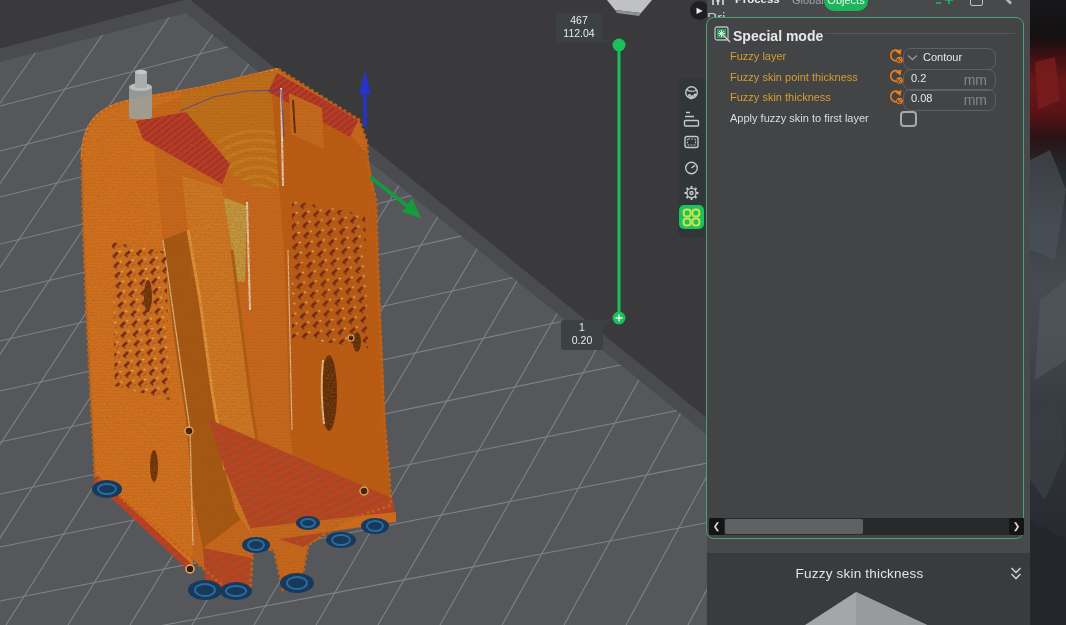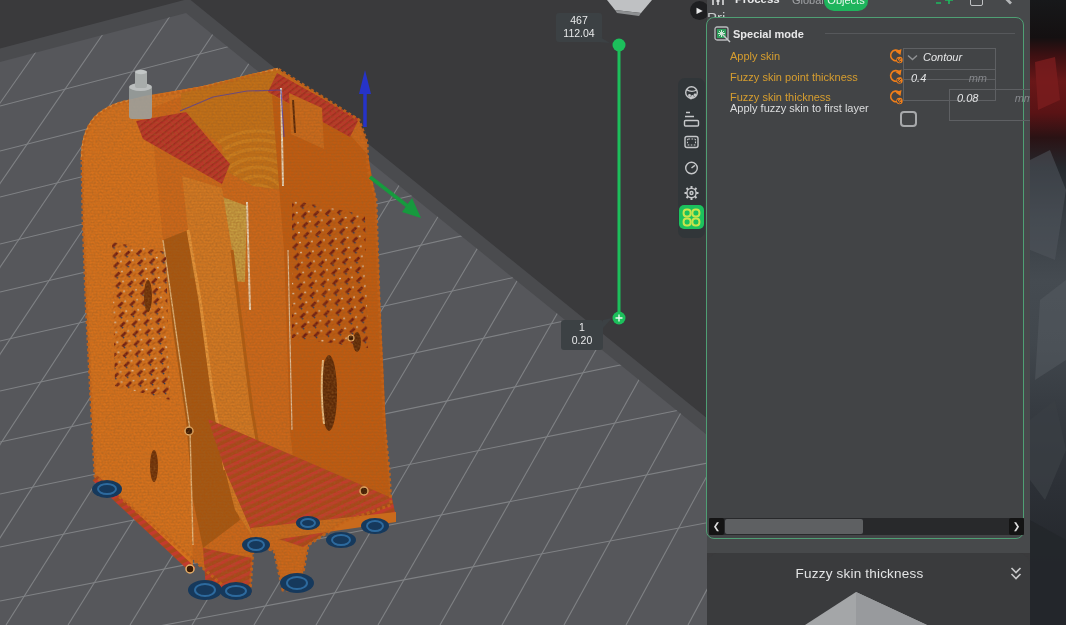--- a/index.html
+++ b/index.html
@@ -2,22 +2,22 @@
 <html><head><meta charset="utf-8">
 <style>
 html,body{margin:0;padding:0;width:1066px;height:625px;overflow:hidden;background:#3a3a3c;
 font-family:"Liberation Sans",sans-serif;}
 #app{position:relative;width:1066px;height:625px;}
 .abs{position:absolute;}
 #panel{left:707px;top:0;width:323px;height:553px;background:#47494b;}
 #pbox{left:706px;top:17px;width:318px;height:522px;background:#424446;border:1px solid #4f9f74;border-radius:8px;box-sizing:border-box;}
 .lbl{position:absolute;font-size:11px;color:#d79e2f;}
 .wlbl{position:absolute;font-size:11px;color:#dcddde;}
-.ctl{position:absolute;left:903px;width:93px;height:32px;border:1px solid #5e6063;border-radius:0;box-sizing:border-box;font-size:11px;color:#e6e7e8;font-style:italic;}
-.mm{position:absolute;right:8px;top:2px;color:#84868a;font-size:11px;}
+.ctl{position:absolute;left:903px;width:93px;height:22px;border:1px solid #5e6063;border-radius:8px;box-sizing:border-box;font-size:11px;color:#e6e7e8;}
+.mm{position:absolute;right:8px;top:2px;color:#84868a;font-size:14px;}
 #card{left:707px;top:553px;width:323px;height:72px;background:#3a3b3d;border-radius:12px 12px 0 0;}
 #cardtitle{position:absolute;left:-9px;width:100%;text-align:center;top:13px;font-size:13.5px;color:#e3e4e5;letter-spacing:.2px;}
 </style></head>
 <body>
 <div id="app">
 
 <svg class="abs" style="left:0;top:0" width="707" height="625" viewBox="0 0 707 625">
 <defs>
   <clipPath id="plateclip">
           <polygon points="0,62 186,13 712,439 712,625 0,625"></polygon>
@@ -290,27 +290,27 @@
       <div style="position:absolute;left:0;top:0;width:19px;height:19px;border-radius:50%;background:#1e1f21;color:#e8e9ea;font-size:8px;text-align:center;line-height:19px;">▶</div>
     </div>
 
 <div class="abs" id="pbox"></div>
 <svg class="abs" style="left:714px;top:26px" width="18" height="18" viewBox="0 0 18 18">
   <rect x="1" y="1" width="13" height="13" rx="2" fill="none" stroke="#b9bbbd" stroke-width="1.3"></rect>
   <rect x="3" y="3" width="9" height="9" fill="#2e9e5b"></rect>
   <path d="M7.5,4 v7 M4,7.5 h7 M5,5 l5,5 M10,5 l-5,5" stroke="#cfe9d8" stroke-width="1"></path>
   <line x1="16" y1="16" x2="8" y2="8" stroke="#c8cacc" stroke-width="1.5"></line>
 </svg>
-<div class="abs" style="left:733px;top:28px;font-size:11px;font-weight:bold;color:#e8e8e9;">Special mode</div>
+<div class="abs" style="left:733px;top:28px;font-size:14px;font-weight:bold;color:#e8e8e9;">Special mode</div>
 <div class="abs" style="left:825px;top:33px;width:190px;height:1px;background:#56585b;"></div>
 
-<div class="lbl" style="left:730px;top:50px;">Apply skin</div>
+<div class="lbl" style="left:730px;top:50px;">Fuzzy layer</div>
 <div class="lbl" style="left:730px;top:70.5px;">Fuzzy skin point thickness</div>
 <div class="lbl" style="left:730px;top:91px;">Fuzzy skin thickness</div>
-<div class="wlbl" style="left:730px;top:102px;">Apply fuzzy skin to first layer</div>
+<div class="wlbl" style="left:730px;top:112px;">Apply fuzzy skin to first layer</div>
 
 <svg class="abs" style="left:887px;top:48px" width="16" height="76" viewBox="0 0 16 76">
   <g fill="none" stroke="#ef7e1a" stroke-width="1.6">
     <path d="M12.5,3.5 a5.3,5.3 0 1 0 1.5,5.5"></path>
     <path d="M12.5,24 a5.3,5.3 0 1 0 1.5,5.5"></path>
     <path d="M12.5,44.5 a5.3,5.3 0 1 0 1.5,5.5"></path>
   </g>
   <g fill="#ef7e1a">
     <polygon points="8.5,3.5 14.5,1 13.5,7"></polygon>
     <polygon points="8.5,24 14.5,21.5 13.5,27.5"></polygon>
@@ -326,24 +326,24 @@
   </g>
 </svg>
 
 <div class="ctl" style="top:48px;">
   <svg style="position:absolute;left:3px;top:5px" width="12" height="8">
         <path d="M1,1.5 l4.5,4 l4.5,-4" stroke="#909294" stroke-width="1.4" fill="none"></path>
       </svg>
   <span style="position:absolute;left:19px;top:2px;">Contour</span>
 </div>
 <div class="ctl" style="top:68.5px;">
-      <span style="position:absolute;left:7px;top:2px;">0.4</span>
+      <span style="position:absolute;left:7px;top:2px;">0.2</span>
       <span class="mm">mm</span>
     </div>
-<div class="ctl" style="top:89px;margin-left:46px;">
+<div class="ctl" style="top:89px;">
       <span style="position:absolute;left:7px;top:2px;">0.08</span>
       <span class="mm">mm</span>
     </div>
 <div class="abs" style="left:900px;top:111px;width:13px;height:12px;border:2px solid #a7a9ab;border-radius:4px;background:#424446;"></div>
 
 <div class="abs" style="left:709px;top:518px;width:315px;height:17px;background:#28292b;"></div>
 <div class="abs" style="left:709px;top:518px;width:15px;height:17px;background:#141414;border-radius:2px;color:#dddddd;font-size:9px;text-align:center;line-height:17px;">❮</div>
 <div class="abs" style="left:725px;top:519px;width:138px;height:15px;background:#5e6062;border-radius:2px;"></div>
 <div class="abs" style="left:1009px;top:518px;width:15px;height:17px;background:#141414;border-radius:2px;color:#dddddd;font-size:9px;text-align:center;line-height:17px;">❯</div>
 

